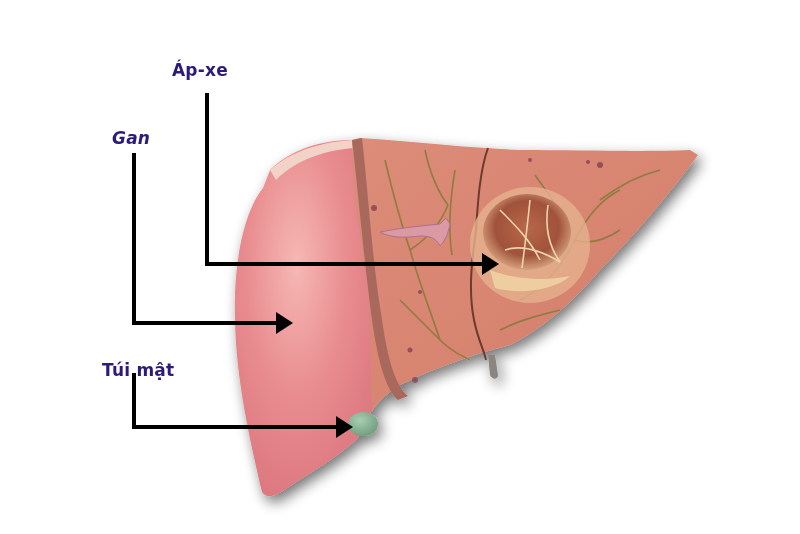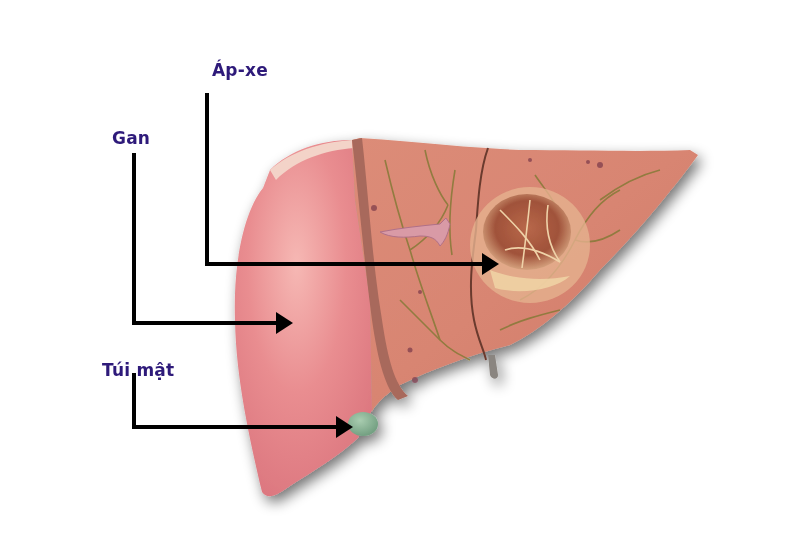--- a/index.html
+++ b/index.html
@@ -108,15 +108,15 @@
     <path d="M134 153 L134 323 L278 323"></path>
     <path d="M134 373 L134 427 L338 427"></path>
   </g>
   <g fill="#000">
     <polygon points="482,253 499,264 482,275"></polygon>
     <polygon points="276,312 293,323 276,334"></polygon>
     <polygon points="336,416 353,427 336,438"></polygon>
   </g>
 </svg>
 
-<div class="label" style="left:172px; top:60px;margin-left:40px;">Áp-xe</div>
-<div class="label" style="left:112px; top:128px;">Gan</div>
+<div class="label" style="left:172px; top:60px;">Áp-xe</div>
+<div class="label" style="left:112px; top:128px;font-style:italic;">Gan</div>
 <div class="label" style="left:102px; top:360px;">Túi mật</div>
 
 </body></html>

